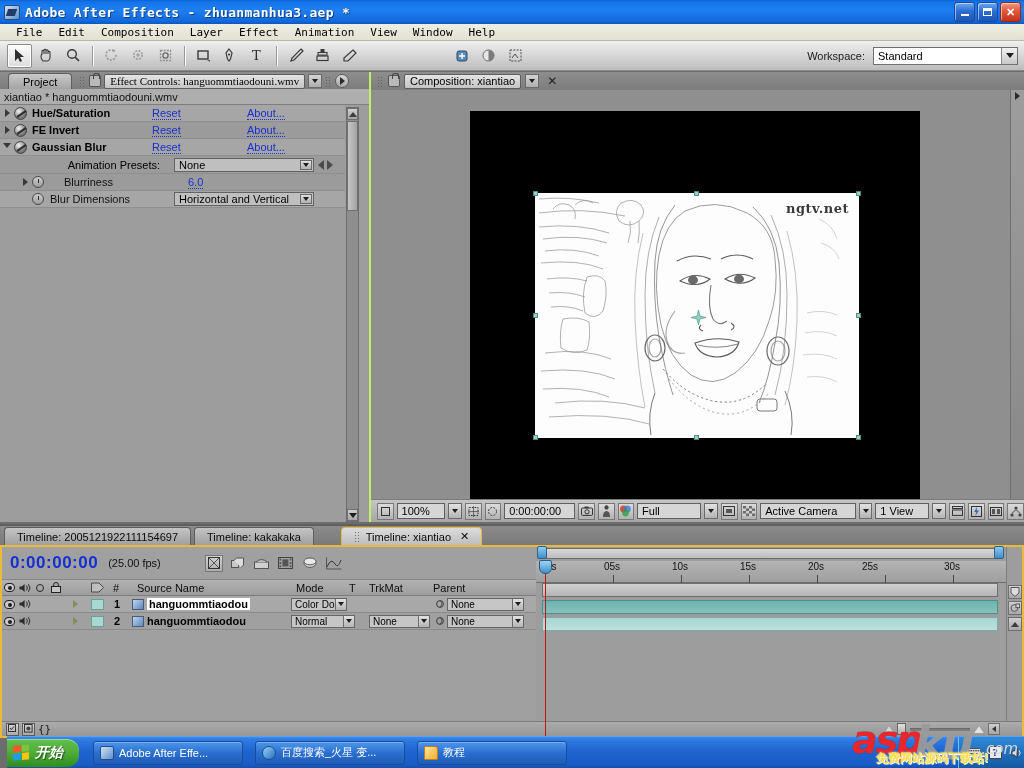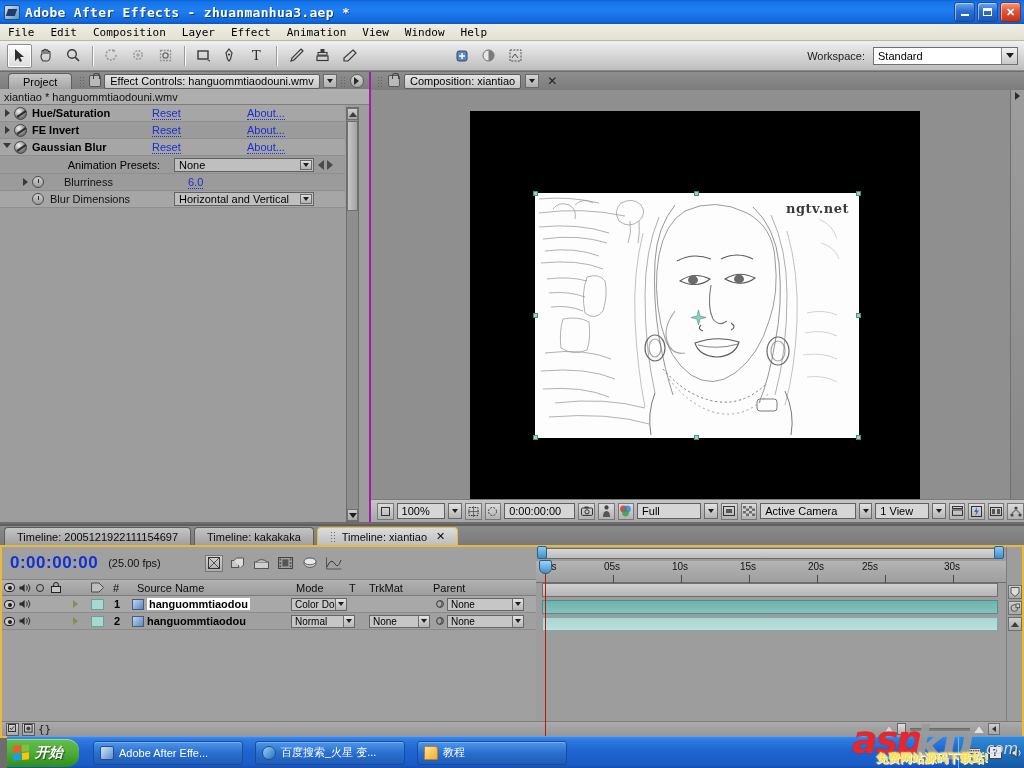--- a/index.html
+++ b/index.html
@@ -38,21 +38,21 @@
        color:#fff;font-size:11px;font-weight:bold;font-family:"Liberation Sans",sans-serif;
        background:linear-gradient(to bottom,#6fa8ef,#2c6fd4 45%,#1a57b8);
        box-shadow: inset 1px 1px 0 rgba(255,255,255,.5);}
   .wb.close{ background:linear-gradient(to bottom,#f09b84,#e0563a 45%,#c4331c); border-color:#8e2a16;}
 
   
   .menubar{
     position:absolute; left:0; top:24px; width:1024px; height:17px;
     background:linear-gradient(to bottom,#efeee3,#e3e1d2);
     border-bottom:1px solid #b9b7a8;
-    display:flex; align-items:center; gap:0px;
+    display:flex; align-items:center; padding-left:8px; gap:0px;
   }
   .menu-item{
     font-family:"DejaVu Sans Mono", monospace; font-size:11px; color:#000;
     padding:1px 8px 1px 8px; white-space:nowrap; cursor:default;
   }
 
   
   .toolbar{
     position:absolute; left:0; top:41px; width:1024px; height:30px;
     background:linear-gradient(to bottom,#efefef,#d4d4d4 55%,#bdbdbd);
@@ -80,34 +80,34 @@
   .ws-select .arrow{
     position:absolute; right:0; top:0; width:16px; height:16px;
     background:linear-gradient(to bottom,#f2f2f2,#c8c8c8);
     border-left:1px solid #8a8a8a; display:flex;align-items:center;justify-content:center;
   }
   .caret-d{ width:0;height:0;border-left:4px solid transparent;border-right:4px solid transparent;border-top:5px solid #1d1d1d;}
 
   
   .left-panel{
     position:absolute; left:0; top:72px; width:417px; height:450px;
-    background:#a21caf; border-right:2px solid #bef264;
+    background:#bef264; border-right:2px solid #bef264;
   }
   .ec-tabbar{
     position:absolute; left:0; top:0; width:369px; height:17px;
     background:linear-gradient(to bottom,#8e8e8e,#7d7d7d);
     display:flex; align-items:flex-end;
   }
   .tabA{
     height:16px;background:linear-gradient(to bottom,#c9c9c9,#a4a4a4);
     border:1px solid #5e5e5e;border-bottom:none;border-radius:4px 4px 0 0;
     font-size:11px;color:#000;display:flex;align-items:center;padding:0 14px; margin-left:8px;
   }
   .tab-group{
-    display:flex;align-items:center; height:16px; margin-left:7px; gap:3px;
+    display:flex;align-items:center; height:16px; margin-left:7px; gap:3px;font-family:Liberation Serif, serif;
   }
   .grip{ width:7px;height:11px;
     background-image:radial-gradient(#5c5c5c 40%, transparent 41%);
     background-size:3px 3px; opacity:.85;}
   .lockicon{width:12px;height:12px;border:1px solid #555;background:#b9b9b9;border-radius:2px;position:relative;}
   .lockicon:after{content:"";position:absolute;left:3px;top:-3px;width:5px;height:5px;border:1px solid #444;border-bottom:none;border-radius:3px 3px 0 0;}
   .tabB{
     height:15px;background:linear-gradient(to bottom,#e4e4e4,#c4c4c4);
     border:1px solid #5e5e5e;border-radius:2px;
     font-size:11px;color:#000;display:flex;align-items:center;padding:0 5px;white-space:nowrap;
@@ -218,21 +218,21 @@
     display:flex; align-items:flex-end; padding-left:4px;
   }
   .tl-tab{
     height:18px;background:linear-gradient(to bottom,#c4c4c4,#a0a0a0);
     border:1px solid #5e5e5e; border-bottom:none; border-radius:4px 4px 0 0;
     font-size:11px;color:#0b0b0b;display:flex;align-items:center;padding:0 12px;
     margin-right:3px; white-space:nowrap;
   }
   .tl-tab.active{
     background:linear-gradient(to bottom,#dcdcdc,#bdbdbd);
-    border-color:#e8b93a; border-bottom:none;
+    border-color:#e8b93a; border-bottom:none;margin-left:24px;
   }
   .tl-frame{
     position:absolute; left:0; top:19px; width:1024px; height:193px;
     border:2px solid #e8b93a; border-top:2px solid #e8b93a;
     background:#a0a0a0;
   }
   .tl-head{
     position:absolute; left:0; top:0; width:534px; height:32px;
     background:#a0a0a0; display:flex; align-items:center; padding-left:8px;
   }

